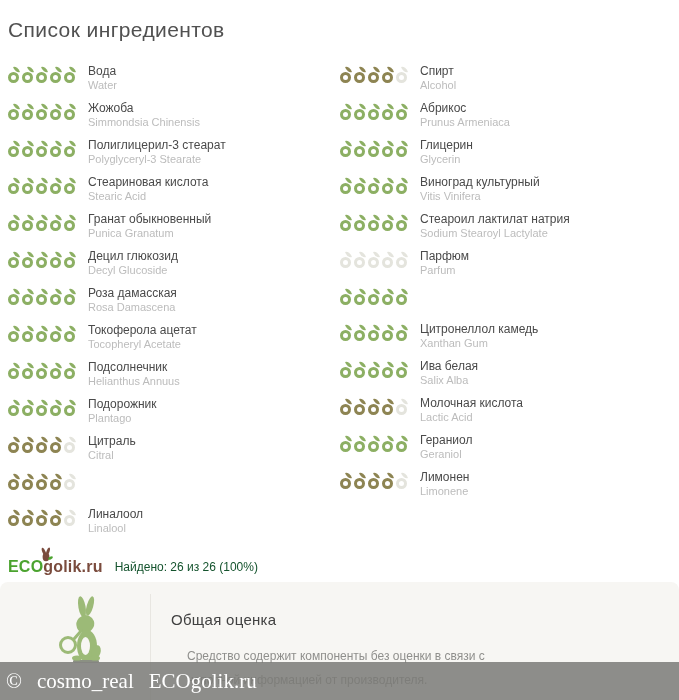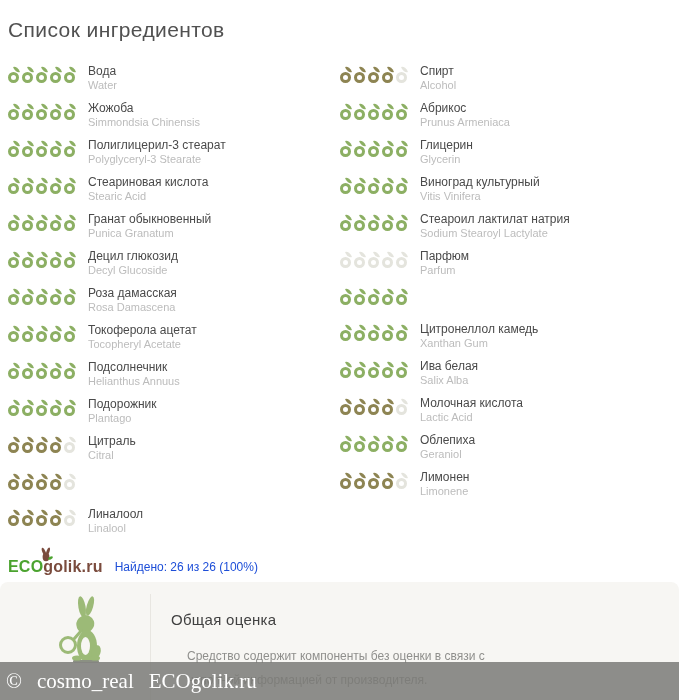--- a/index.html
+++ b/index.html
@@ -37,21 +37,21 @@
   .t-empty .ring{border-color:var(--rating-empty);}
   .t-empty .leaf{background:var(--rating-empty);}
   .names{padding-top:0;}
   .name{font-size:12px;line-height:14px;color:#4a4a4a;}
   .latin{font-size:11px;line-height:13px;color:#bcbcbc;margin-top:1px;}
   .found-row{display:flex;align-items:center;margin-top:10px;height:26px;}
   .logo{position:relative;font-weight:bold;font-size:16px;letter-spacing:.2px;cursor:pointer;}
   .logo .eco{color:var(--logo-green);}
   .logo .golik{color:var(--logo-brown);}
   .logo-rabbit{position:absolute;left:30px;top:-11px;}
-  .found-text{font-size:12px;color:#1d4ed8;margin-left:12px;text-align:center;}
+  .found-text{font-size:12px;color:#14532d;margin-left:12px;text-align:center;}
   .summary-card{
     position:absolute;left:0;right:0;top:582px;bottom:0;
     background:#f7f6f3;border-radius:8px 8px 0 0;
   }
   .summary-rabbit{position:absolute;left:55px;top:12px;}
   .v-divider{position:absolute;left:150px;top:12px;bottom:0;width:1px;background:#e8e6e1;}
   .summary-content{position:absolute;left:171px;top:29px;}
   .summary-title{font-size:15px;font-weight:normal;color:#414141;letter-spacing:.3px;margin:0 0 15px 0;}
   .summary-text{font-size:12px;line-height:24px;color:#8f8f8c;margin:16px;width:345px;}
   .watermark-bar{
@@ -748,21 +748,21 @@
             <span class="leaficon t-green">
               <span class="ring"></span>
               <span class="leaf"></span>
             </span>
             <span class="leaficon t-green">
               <span class="ring"></span>
               <span class="leaf"></span>
             </span>
           </div>
     <div class="names">
-      <div class="name">Облепиха</div>
+      <div class="name">Гераниол</div>
       <div class="latin">Geraniol</div>
     </div>
   </div>
 
   <div class="row">
     <div class="rating">
             <span class="leaficon t-olive">
               <span class="ring"></span>
               <span class="leaf"></span>
             </span>

